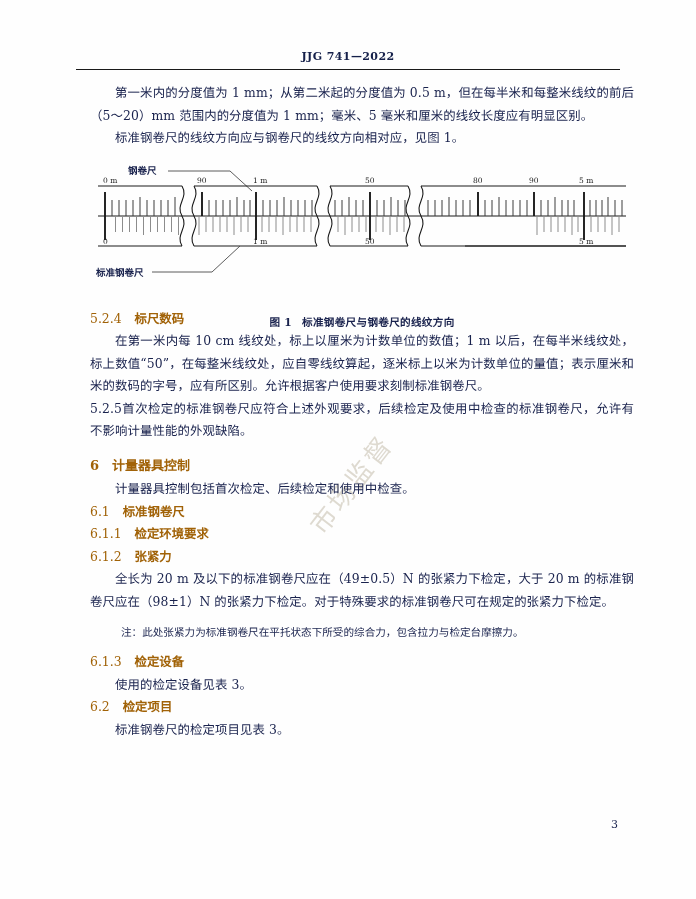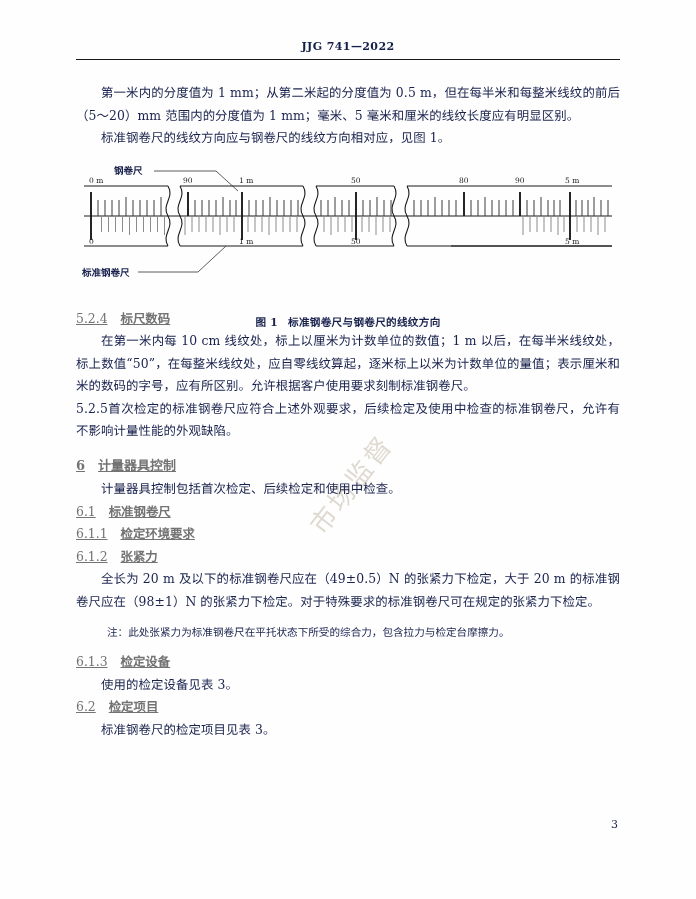--- a/index.html
+++ b/index.html
@@ -38,42 +38,42 @@
     transform: rotate(-52deg);
     transform-origin: center center;
     white-space: nowrap;
     opacity: 0.85;
   }
 
   
   .header {
     position: absolute;
     left: 76px;
-    top: 40px;
+    top: 50px;
     width: 544px;
     text-align: center;
     z-index: 2;
   }
   .header-title {
     font-family: "DejaVu Serif", "Liberation Serif", serif;
     font-weight: bold;
     font-size: 11px;
     letter-spacing: 0.4px;
     color: #15204a;
   }
   .header-rule {
     margin-top: 6px;
     border-top: 1.6px solid #1a1a1a;
     width: 100%;
   }
 
   
   .content {
     position: absolute;
-    left: 76px;
+    left: 90px;
     top: 82px;
     width: 544px;
     z-index: 2;
   }
 
   p.bodytext {
     margin: 0;
     font-size: 12.4px;
     line-height: 22.5px;
     text-align: justify;
@@ -81,24 +81,23 @@
     color: #19224d;
     font-family: "DejaVu Serif", "Liberation Serif", serif;
     letter-spacing: 0.1px;
   }
   p.indent2 { text-indent: 25px; }
 
   .sec-head {
     margin: 0;
     font-size: 12.4px;
     line-height: 22.5px;
-    color: #737373;
+    color: #a16207;
     font-weight: bold;
     font-family: "DejaVu Serif", "Liberation Serif", serif;
-    text-decoration: underline;
   }
   .sec-head .num { font-weight: normal; }
   .sec-head .gap { display: inline-block; width: 13px; }
 
   .sec-head.major {
     font-size: 13px;
     margin-top: 12px;
     margin-bottom: 1px;
   }
   .sec-head.major .num { font-weight: bold; }

